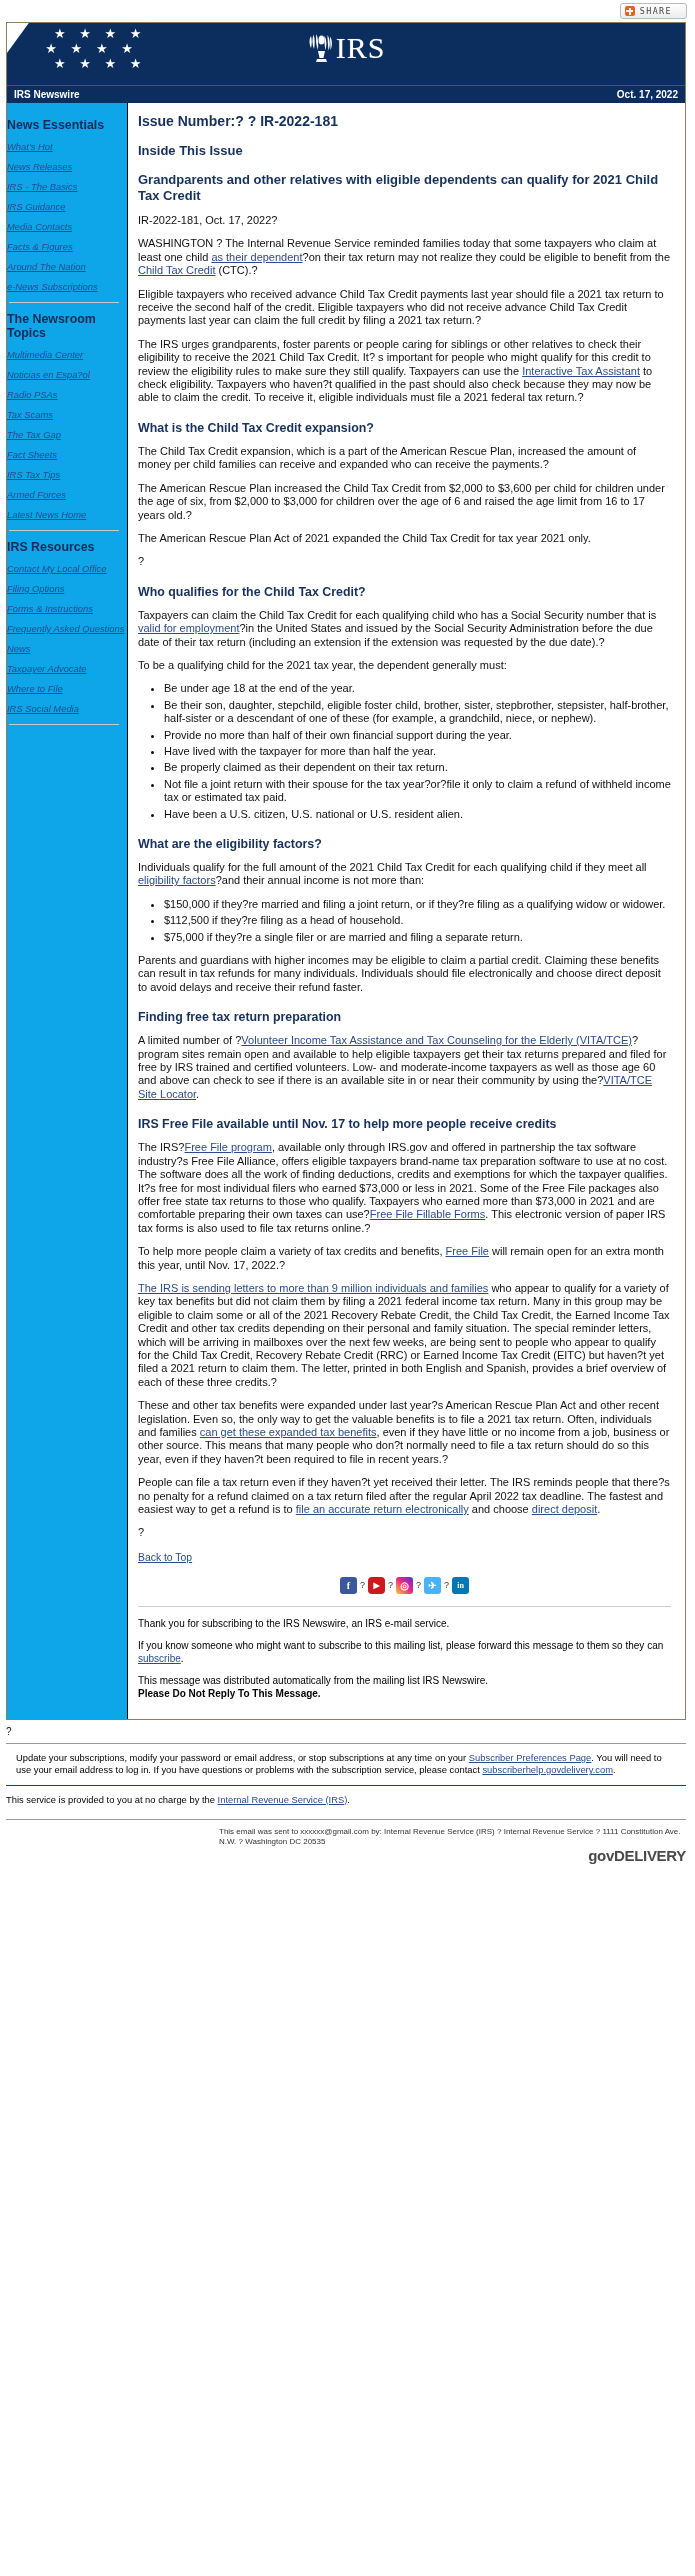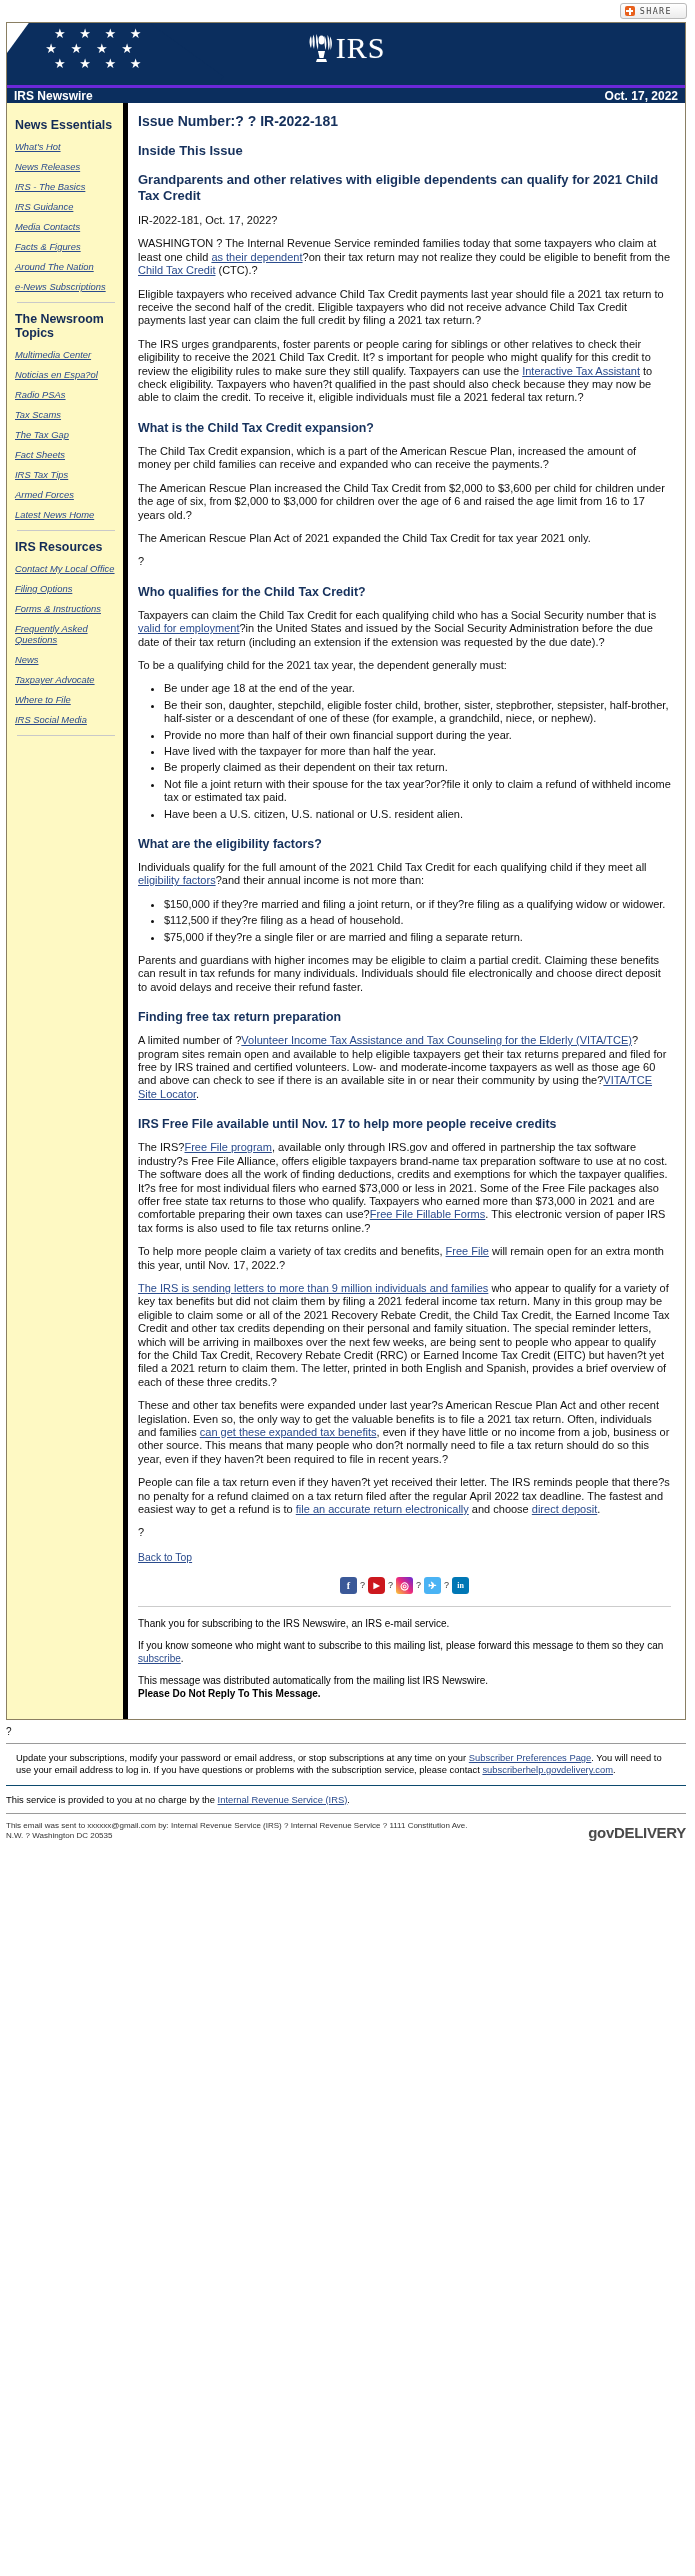--- a/index.html
+++ b/index.html
@@ -64,29 +64,29 @@
   }
   .seal{
     display:inline-block; width:27px;height:30px; vertical-align:-5px;
     margin-right:2px;
   }
 
   
   .nwbar{
     height:18px; background:#0b2e5e; color:#fff;
     display:flex; align-items:center; justify-content:space-between;
-    padding:0 7px; font-size:12px; font-weight:bold;
-    border-top:3px solid #6d28d9;
+    padding:0 7px; font-size:10px; font-weight:bold;
+    border-top:1px solid #6d28d9;
   }
 
   
   .cols{ display:flex; align-items:stretch; background:#fff; }
   .sidebar{
-    width:121px; flex:0 0 121px; background:#fef9c3;
-    border-right:5px solid #000000; padding:6px 0 14px 8px;
+    width:121px; flex:0 0 121px; background:#0ea5e9;
+    border-right:1px solid #000000; padding:6px 0 14px 0;
   }
   .side-h{
     font-size:12.4px; font-weight:bold; color:#132b57;
     margin:9px 0 9px 0; font-family:"Liberation Sans",sans-serif;
   }
   .side-link{
     display:block; font-size:9.4px; color:#2a4b8d;
     text-decoration:underline; margin:0 0 9px 0; line-height:11px;font-style:italic;
   }
   .side-rule{
@@ -148,27 +148,28 @@
   
   .qmark{ font-size:10px; padding:6px 0 2px 6px; color:#111; }
   .govbox{
     width:680px; margin:4px 6px 0 6px;
     border-top:1px solid #9a9a9a; border-bottom:1px solid #0c4a6e;
     background:#fff; padding:8px 10px;
   }
   .govbox p{ font-size:9.4px; line-height:12.4px; margin:0 0 8px 0; }
   .govbox p:last-child{ margin-bottom:0; }
   .svcline{
-    width:680px; margin:8px 6px 0 6px; font-size:9.4px; padding-bottom:8px;
+    width:680px; margin:8px 6px 0 6px; font-size:9.4px; padding-bottom:14px;
     border-bottom:1px solid #9a9a9a;
   }
   .gdrow{
     width:680px; margin:7px 6px 0 6px;
     display:flex; justify-content:space-between; align-items:flex-end;
     padding-bottom:10px;
+    flex-direction:column;
   }
   .gdaddr{ font-size:8px; line-height:10.4px; color:#333; max-width:467px; }
   .gdlogo{
     font-family:Liberation Sans, sans-serif;
     font-size:15px; font-weight:bold; color:#4a4a4a; letter-spacing:-0.3px;
     white-space:nowrap;
   }
 </style>
 </head>
 <body>

